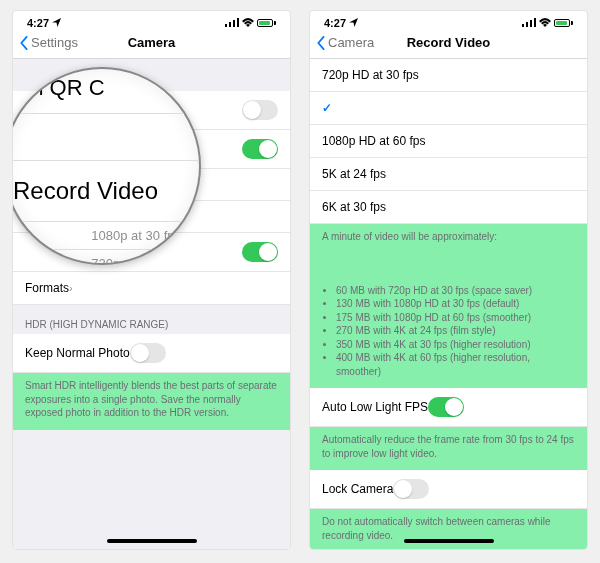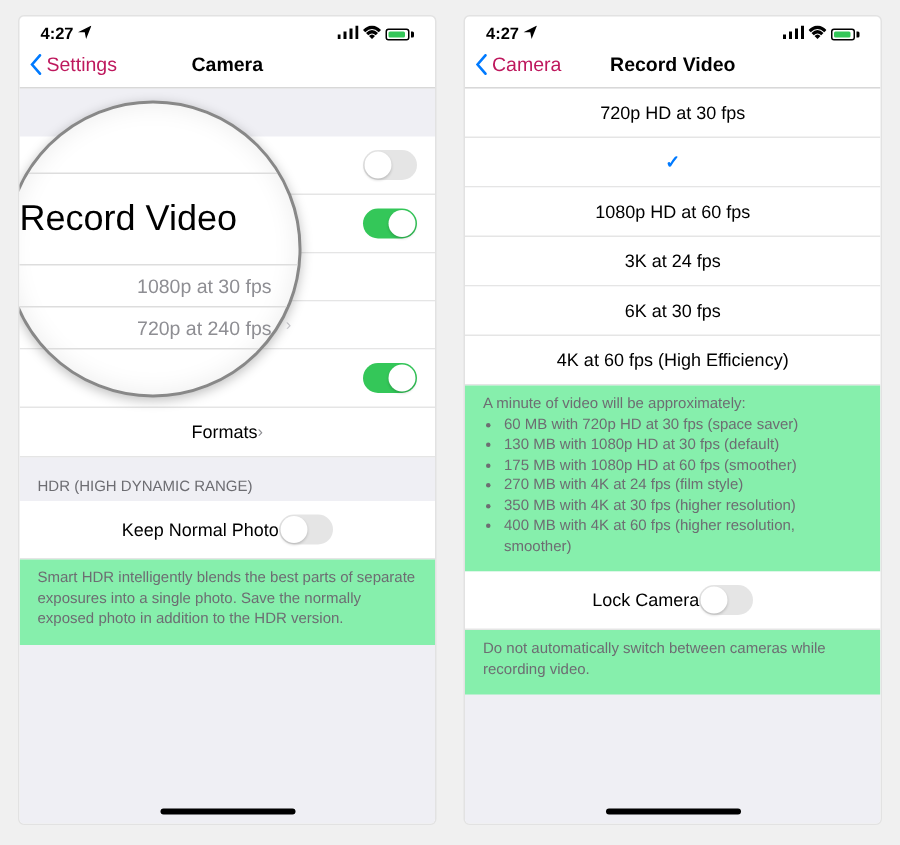--- a/index.html
+++ b/index.html
@@ -37,39 +37,39 @@
   .status-right { display:flex; align-items:center; gap:3px;}
   .nav-bar {
     display: flex;
     align-items: center;
     padding: 6px 8px 8px 8px;
     border-bottom: 1px solid #d8d8d8;
     position: relative;
     min-height: 30px;
   }
   .nav-back {
-    color: #be185d;
+    color: #737373;
     font-size: 13px;
     display: flex;
     align-items: center;
     gap: 2px;
     position: absolute;
     left: 6px;
   }
   .nav-back svg { width: 10px; height: 14px; }
   .nav-title {
     font-size: 13px;
     font-weight: 600;
     margin: 0 auto;
   }
   .content { flex: 1; overflow: hidden; background: #efeff4; }
   .row {
     display:flex;
     align-items:center;
-    justify-content:center;
+    justify-content:flex-start;
     background:#fff;
     padding: 9px 12px;
     border-bottom:1px solid #e5e5e5;
     font-size: 12px;
     min-height: 32px;
   }
   .row.nav .right { display:flex; align-items:center; gap:6px; color:#8e8e93; font-size:11px; }
   .chev { color:#c7c7cc; }
   .toggle {
     width: 36px; height: 20px; border-radius: 10px;
@@ -87,21 +87,21 @@
     padding: 14px 12px 4px 12px;
     text-transform: uppercase;
   }
   .footer-note {
     font-size: 10px;
     color: #6d6d72;
     padding: 6px 12px 10px 12px;
     line-height: 1.35;
     background: #86efac;
   }
-  .footer-note ul { list-style: disc; padding-left: 14px; }
+  .footer-note ul { list-style: disc; padding-left: 14px; margin-top: 40px; }
   .check { color:#007aff; font-weight:600; }
   .home-indicator {
     position:absolute; bottom:6px; left:50%; transform:translateX(-50%);
     width: 90px; height:4px; background:#000; border-radius: 2px;
   }
   
   .magnifier-wrap {
     position:absolute;
     top: 56px;
     left: -10px;
@@ -226,20 +226,21 @@
           <div class="knob"></div>
         </div>
     </div>
     <div class="footer-note">Smart HDR intelligently blends the best parts of separate exposures into a single photo. Save the normally exposed photo in addition to the HDR version.</div>
   </div>
   <div class="home-indicator"></div>
 
   <div class="magnifier-wrap">
     <div class="magnifier">
       <div class="mag-content">
+        <div class="mag-row" style="margin-top:-6px">an QR C</div>
         <div class="mag-row" style="padding:10px 14px;">&nbsp;</div>
         <div class="mag-row big">Record Video</div>
         <div class="mag-row" style="font-size:13px;color:#8e8e93;text-align:right;padding:6px 18px;">1080p at 30 fps</div>
         <div class="mag-row" style="font-size:13px;color:#8e8e93;text-align:right;padding:6px 18px;">720p at 240 fps</div>
 
       </div>
     </div>
   </div>
 </div>
 
@@ -289,41 +290,45 @@
         <div class="row">
           <span>720p HD at 30 fps</span>
         </div>
         <div class="row">
           <span class="check">✓</span>
         </div>
         <div class="row">
           <span>1080p HD at 60 fps</span>
         </div>
         <div class="row">
-          <span>3K at 24 fps</span>
+          <span>5K at 24 fps</span>
         </div>
         <div class="row">
           <span>6K at 30 fps</span>
-        </div>
-        <div class="row">
-          <span>4K at 60 fps (High Efficiency)</span>
         </div>
       </div>
     <div class="footer-note">
       <div>A minute of video will be approximately:</div>
       <ul id="size-notes-list">
           <li>60 MB with 720p HD at 30 fps (space saver)</li>
           <li>130 MB with 1080p HD at 30 fps (default)</li>
           <li>175 MB with 1080p HD at 60 fps (smoother)</li>
           <li>270 MB with 4K at 24 fps (film style)</li>
           <li>350 MB with 4K at 30 fps (higher resolution)</li>
           <li>400 MB with 4K at 60 fps (higher resolution, smoother)</li>
         </ul>
     </div>
     <div class="row">
+      <span>Auto Low Light FPS</span>
+      <div class="toggle on">
+          <div class="knob"></div>
+        </div>
+    </div>
+    <div class="footer-note">Automatically reduce the frame rate from 30 fps to 24 fps to improve low light video.</div>
+    <div class="row">
       <span>Lock Camera</span>
       <div class="toggle">
           <div class="knob"></div>
         </div>
     </div>
     <div class="footer-note">Do not automatically switch between cameras while recording video.</div>
   </div>
   <div class="home-indicator"></div>
 </div>
 

